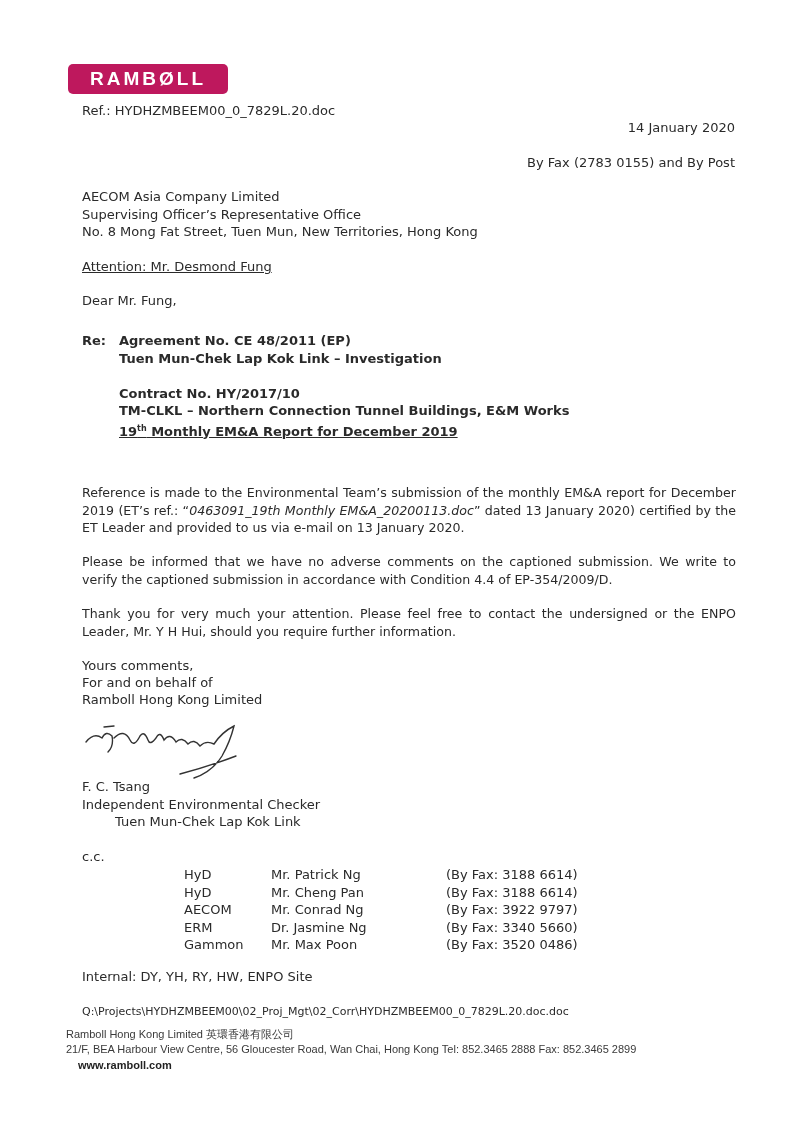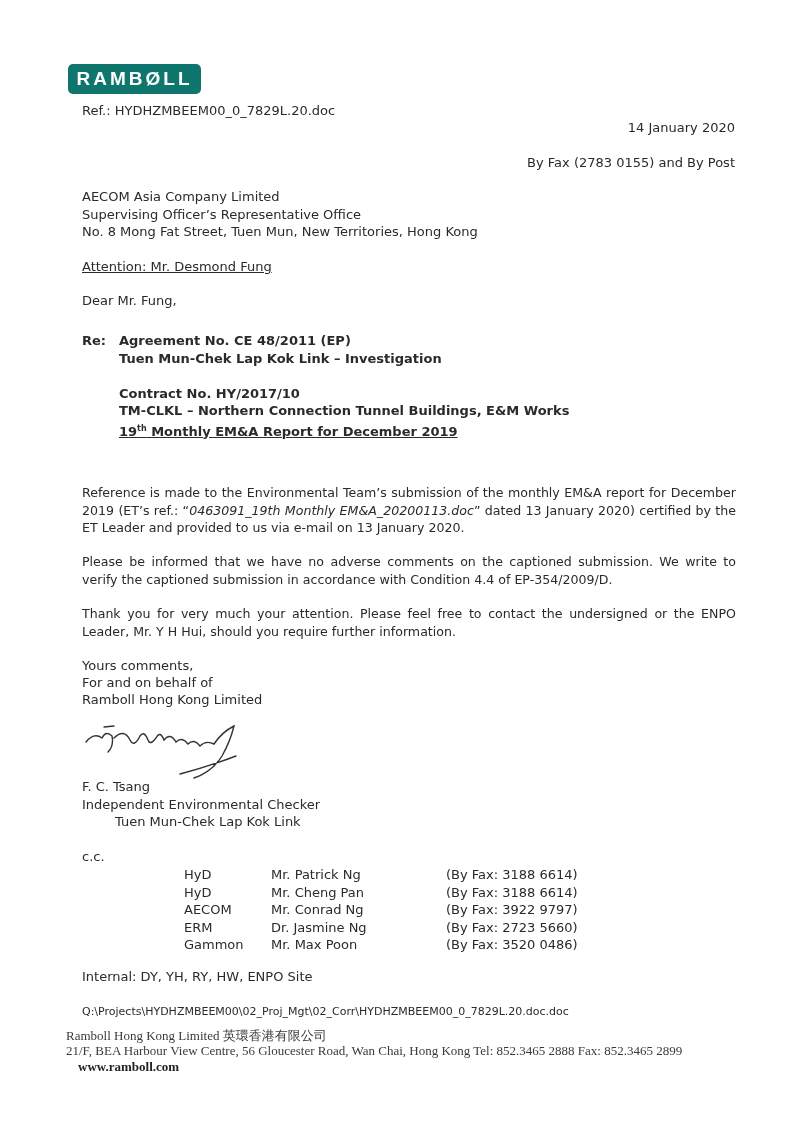--- a/index.html
+++ b/index.html
@@ -1,37 +1,37 @@
 <!DOCTYPE html>
 <html><head>
 <meta charset="utf-8">
 <style>
   * { margin: 0; padding: 0; box-sizing: border-box; }
   html, body { width: 796px; height: 1125px; background: #ffffff; overflow: hidden; }
   body { position: relative; font-family: "DejaVu Sans", sans-serif; color: #2a2a2a; font-size: 13px; }
   .abs { position: absolute; white-space: nowrap; }
   .logo {
-    left: 68px; top: 64px; width: 133px; height: 30px;
-    background: #0f766e; border-radius: 5px;
+    left: 68px; top: 64px; width: 160px; height: 30px;
+    background: #be185d; border-radius: 5px;
     color: #fff; font-family: "Liberation Sans", sans-serif; font-weight: bold;
     font-size: 19px; letter-spacing: 3px; text-align: center; line-height: 30px;
   }
   .line { line-height: 17.5px; }
   .right { right: 61px; text-align: right; }
   .u { text-decoration: underline; }
   .b { font-weight: bold; }
   .re-label { left: 82px; top: 332px; font-weight: bold; }
   .re-block { left: 119px; top: 332px; font-weight: bold; line-height: 17.5px; }
   .para { left: 82px; width: 654px; white-space: normal; text-align: justify; text-align-last: left; line-height: 17.5px; font-size: 12.6px; }
   .cc-table { left: 184px; top: 866px; border-collapse: collapse; }
   .cc-table td { padding: 0; height: 17.5px; line-height: 17.5px; white-space: nowrap; vertical-align: top; }
   .cc-org { width: 87px; }
   .cc-name { width: 175px; }
   .path { left: 82px; top: 1005px; font-size: 11px; color: #2a2a2a; }
-  .footer { left: 66px; font-family: Liberation Serif, serif; font-size: 13px; color: #3a3a3a; }
+  .footer { left: 66px; font-family: Liberation Sans, sans-serif; font-size: 11px; color: #3a3a3a; }
   .sig { left: 84px; top: 722px; width: 160px; height: 60px; }
   sup { font-size: 8px; }
 </style>
 </head>
 <body>
 
 <div class="abs logo">RAMBØLL</div>
 
 <div class="abs line" style="left:82px; top:102px;">Ref.: HYDHZMBEEM00_0_7829L.20.doc</div>
 <div class="abs line right" style="top:119px;">14 January 2020</div>
@@ -83,21 +83,21 @@
         <td>(By Fax: 3188 6614)</td>
       </tr>
   <tr>
         <td class="cc-org">AECOM</td>
         <td class="cc-name">Mr. Conrad Ng</td>
         <td>(By Fax: 3922 9797)</td>
       </tr>
   <tr>
         <td class="cc-org">ERM</td>
         <td class="cc-name">Dr. Jasmine Ng</td>
-        <td>(By Fax: 2723 5660)</td>
+        <td>(By Fax: 3340 5660)</td>
       </tr>
   <tr>
         <td class="cc-org">Gammon</td>
         <td class="cc-name">Mr. Max Poon</td>
         <td>(By Fax: 3520 0486)</td>
       </tr>
 </tbody>
   </table>
 
 <div class="abs line" style="left:82px; top:968px;">Internal: DY, YH, RY, HW, ENPO Site</div>

